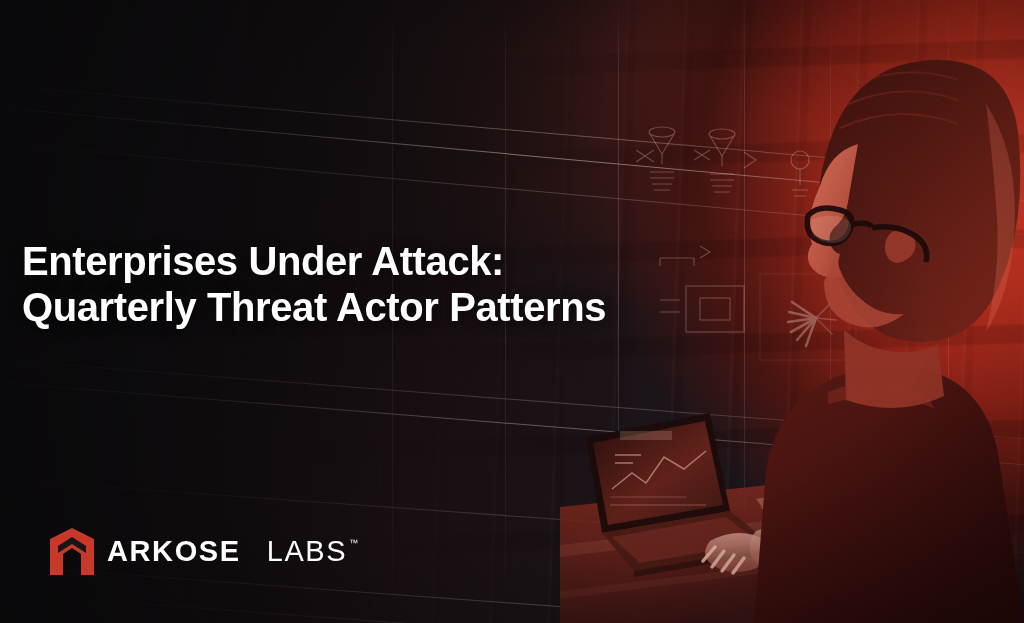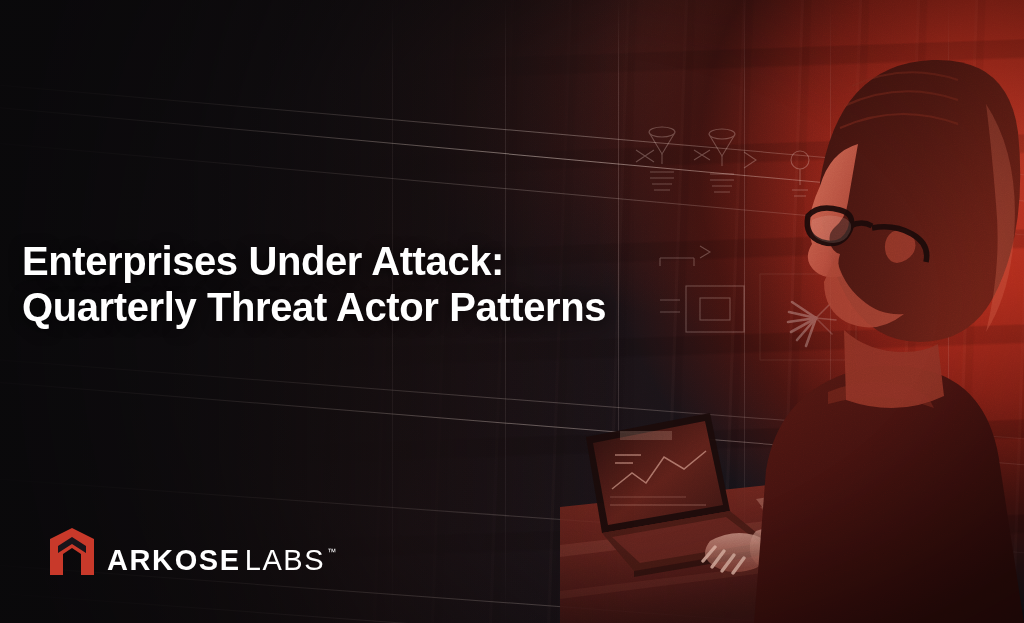--- a/index.html
+++ b/index.html
@@ -160,33 +160,33 @@
     font-size:19.5px;
     font-weight:400;
     letter-spacing:.1px;
     text-shadow:0 1px 10px rgba(0,0,0,.7);
   }
 
   
   .logo{
     position:absolute;
     left:14px; top:528px;
-    display:flex; align-items:flex-end; gap:13px;padding-left:36px;
+    display:flex; align-items:center; gap:13px;padding-left:36px;
   }
   .logo-mark{ width:44px; height:47px; display:block; }
   .logo-word{
     display:flex; align-items:flex-start;
     color:#fff;
     line-height:1;
   }
   .logo-arkose{
     font-size:29px; font-weight:700; letter-spacing:1.6px;
   }
   .logo-labs{
-    font-size:29px; font-weight:300; letter-spacing:1.6px; margin-left:4px;
+    font-size:29px; font-weight:300; letter-spacing:1.6px; margin-left:26px;
   }
   .logo-tm{
     font-size:9px; font-weight:400; margin-top:2px; margin-left:2px;
   }
 </style>
 </head>
 <body>
 
 <div class="slide">
 

